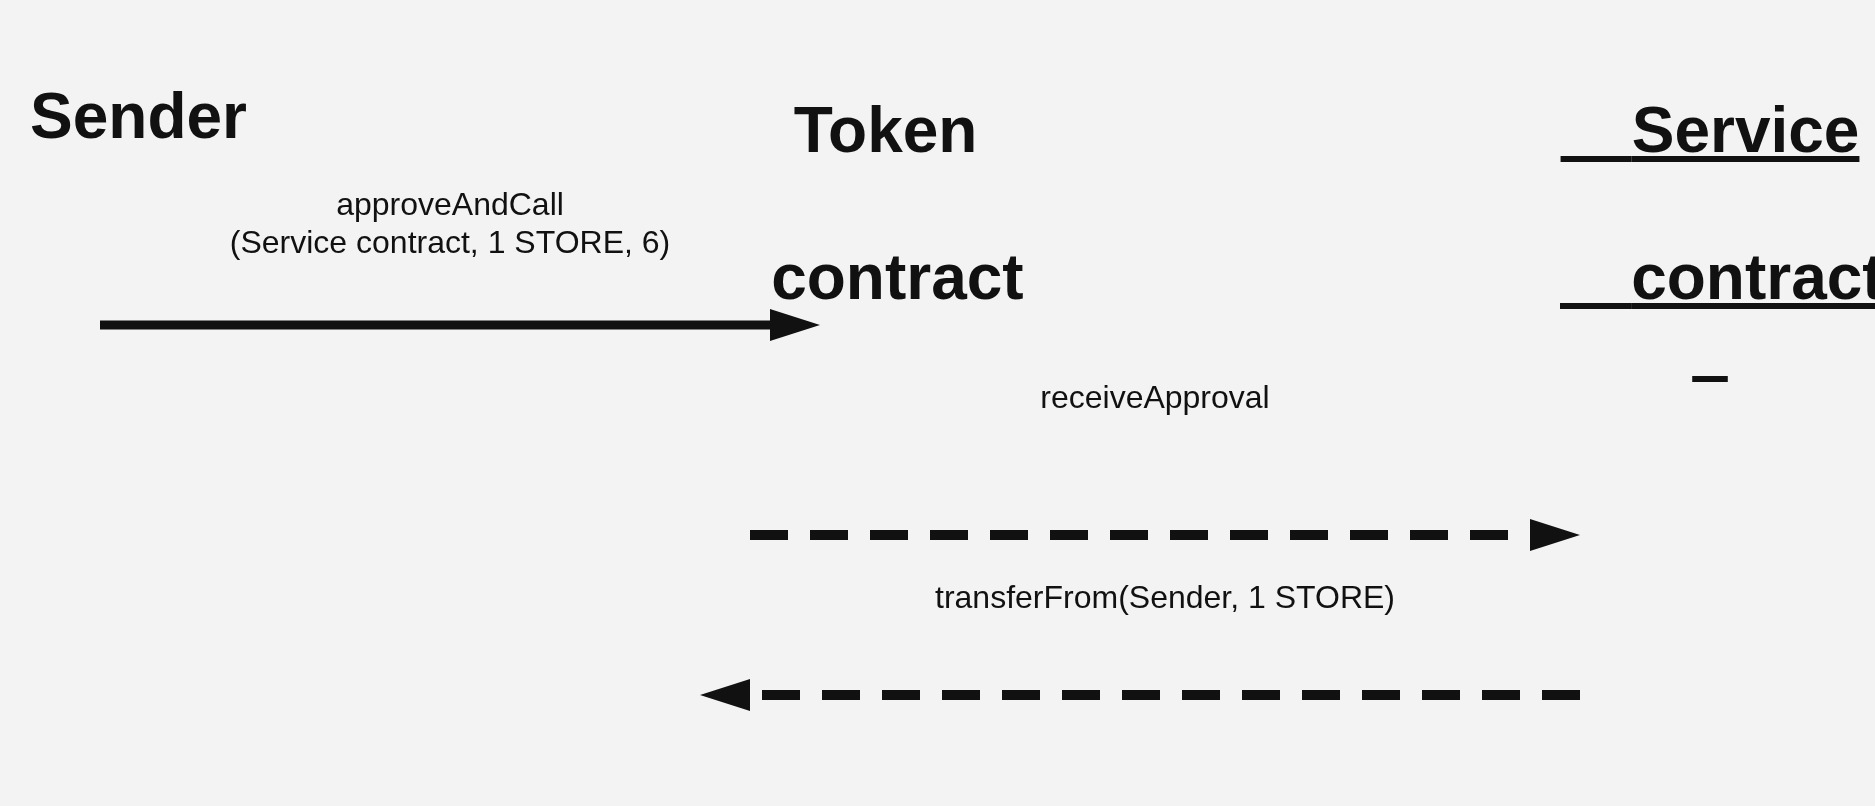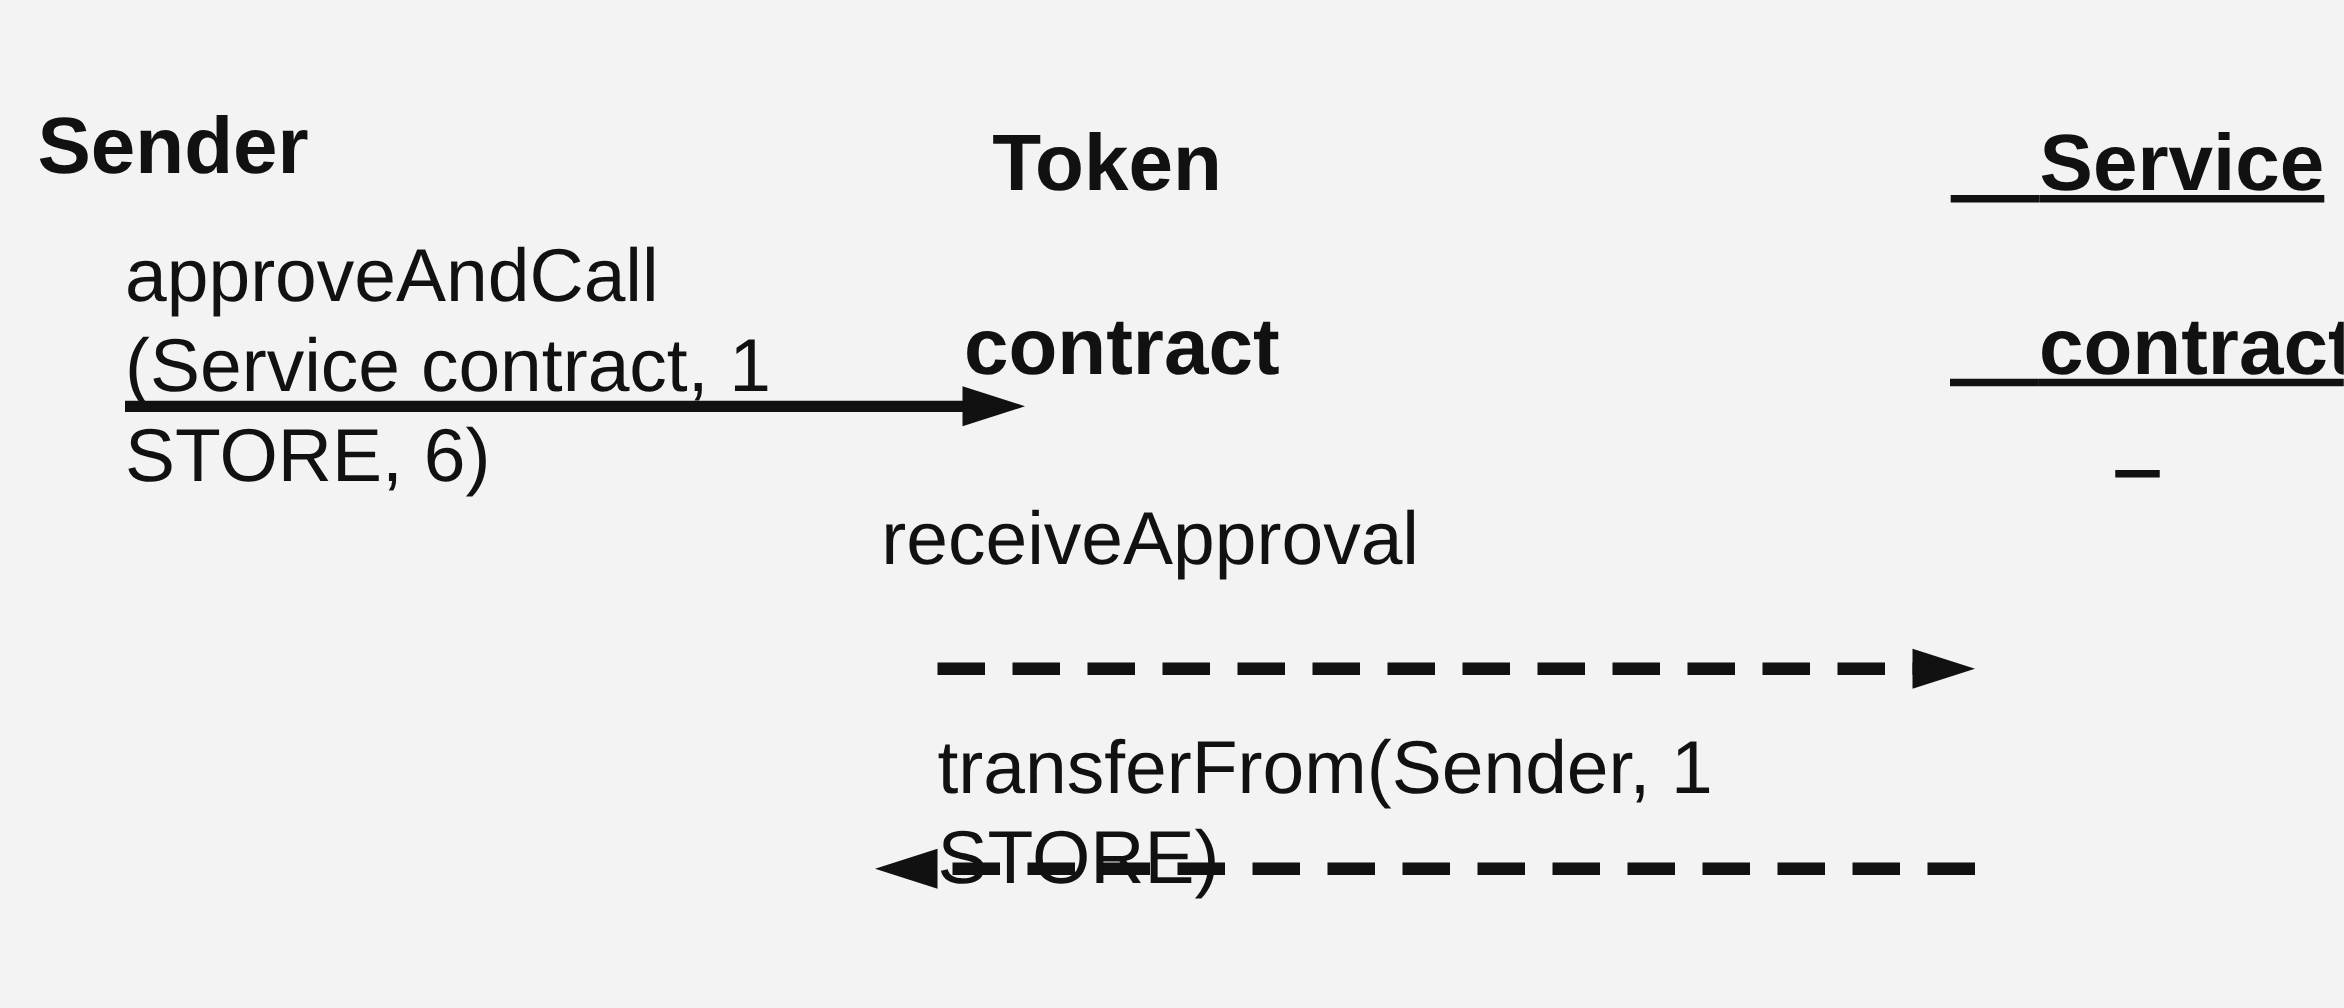--- a/index.html
+++ b/index.html
@@ -20,24 +20,24 @@
   .actor {
     position: absolute;
     font-weight: 800;
     font-size: 64px;
     line-height: 1.15;
     text-align: center;
     white-space: pre;
   }
   .msg-label {
     position: absolute;
-    font-size: 60px;
+    font-size: 32px;
     font-weight: 500;
     line-height: 1.2;
-    text-align: left;
+    text-align: center;
   }
   svg.arrow {
     position: absolute;
     overflow: visible;
   }
 </style>
 </head>
 <body>
 
 <div class="stage">
@@ -56,21 +56,21 @@
 
   <div class="msg-label" style="left:100px; top:185px; width:700px;">
     <span>approveAndCall</span><br>
     <span>(Service contract, 1 STORE, 6)</span>
   </div>
   <svg class="arrow" style="left:100px; top:305px;" width="720" height="40">
     <line x1="0" y1="20" x2="680" y2="20" stroke="#111" stroke-width="9"></line>
     <polygon points="720,20 670,4 670,36" fill="#111"></polygon>
   </svg>
 
-  <div class="msg-label" style="left:705px; top:395px; width:900px;">
+  <div class="msg-label" style="left:705px; top:378px; width:900px;">
     <span>receiveApproval</span><br>
   </div>
   <svg class="arrow" style="left:750px; top:515px;" width="830" height="40">
     <line x1="0" y1="20" x2="785" y2="20" stroke="#111" stroke-width="10" stroke-dasharray="38 22"></line>
     <polygon points="830,20 780,4 780,36" fill="#111"></polygon>
   </svg>
 
   <div class="msg-label" style="left:750px; top:578px; width:830px;">
     <span>transferFrom(Sender, 1 STORE)</span>
   </div>

